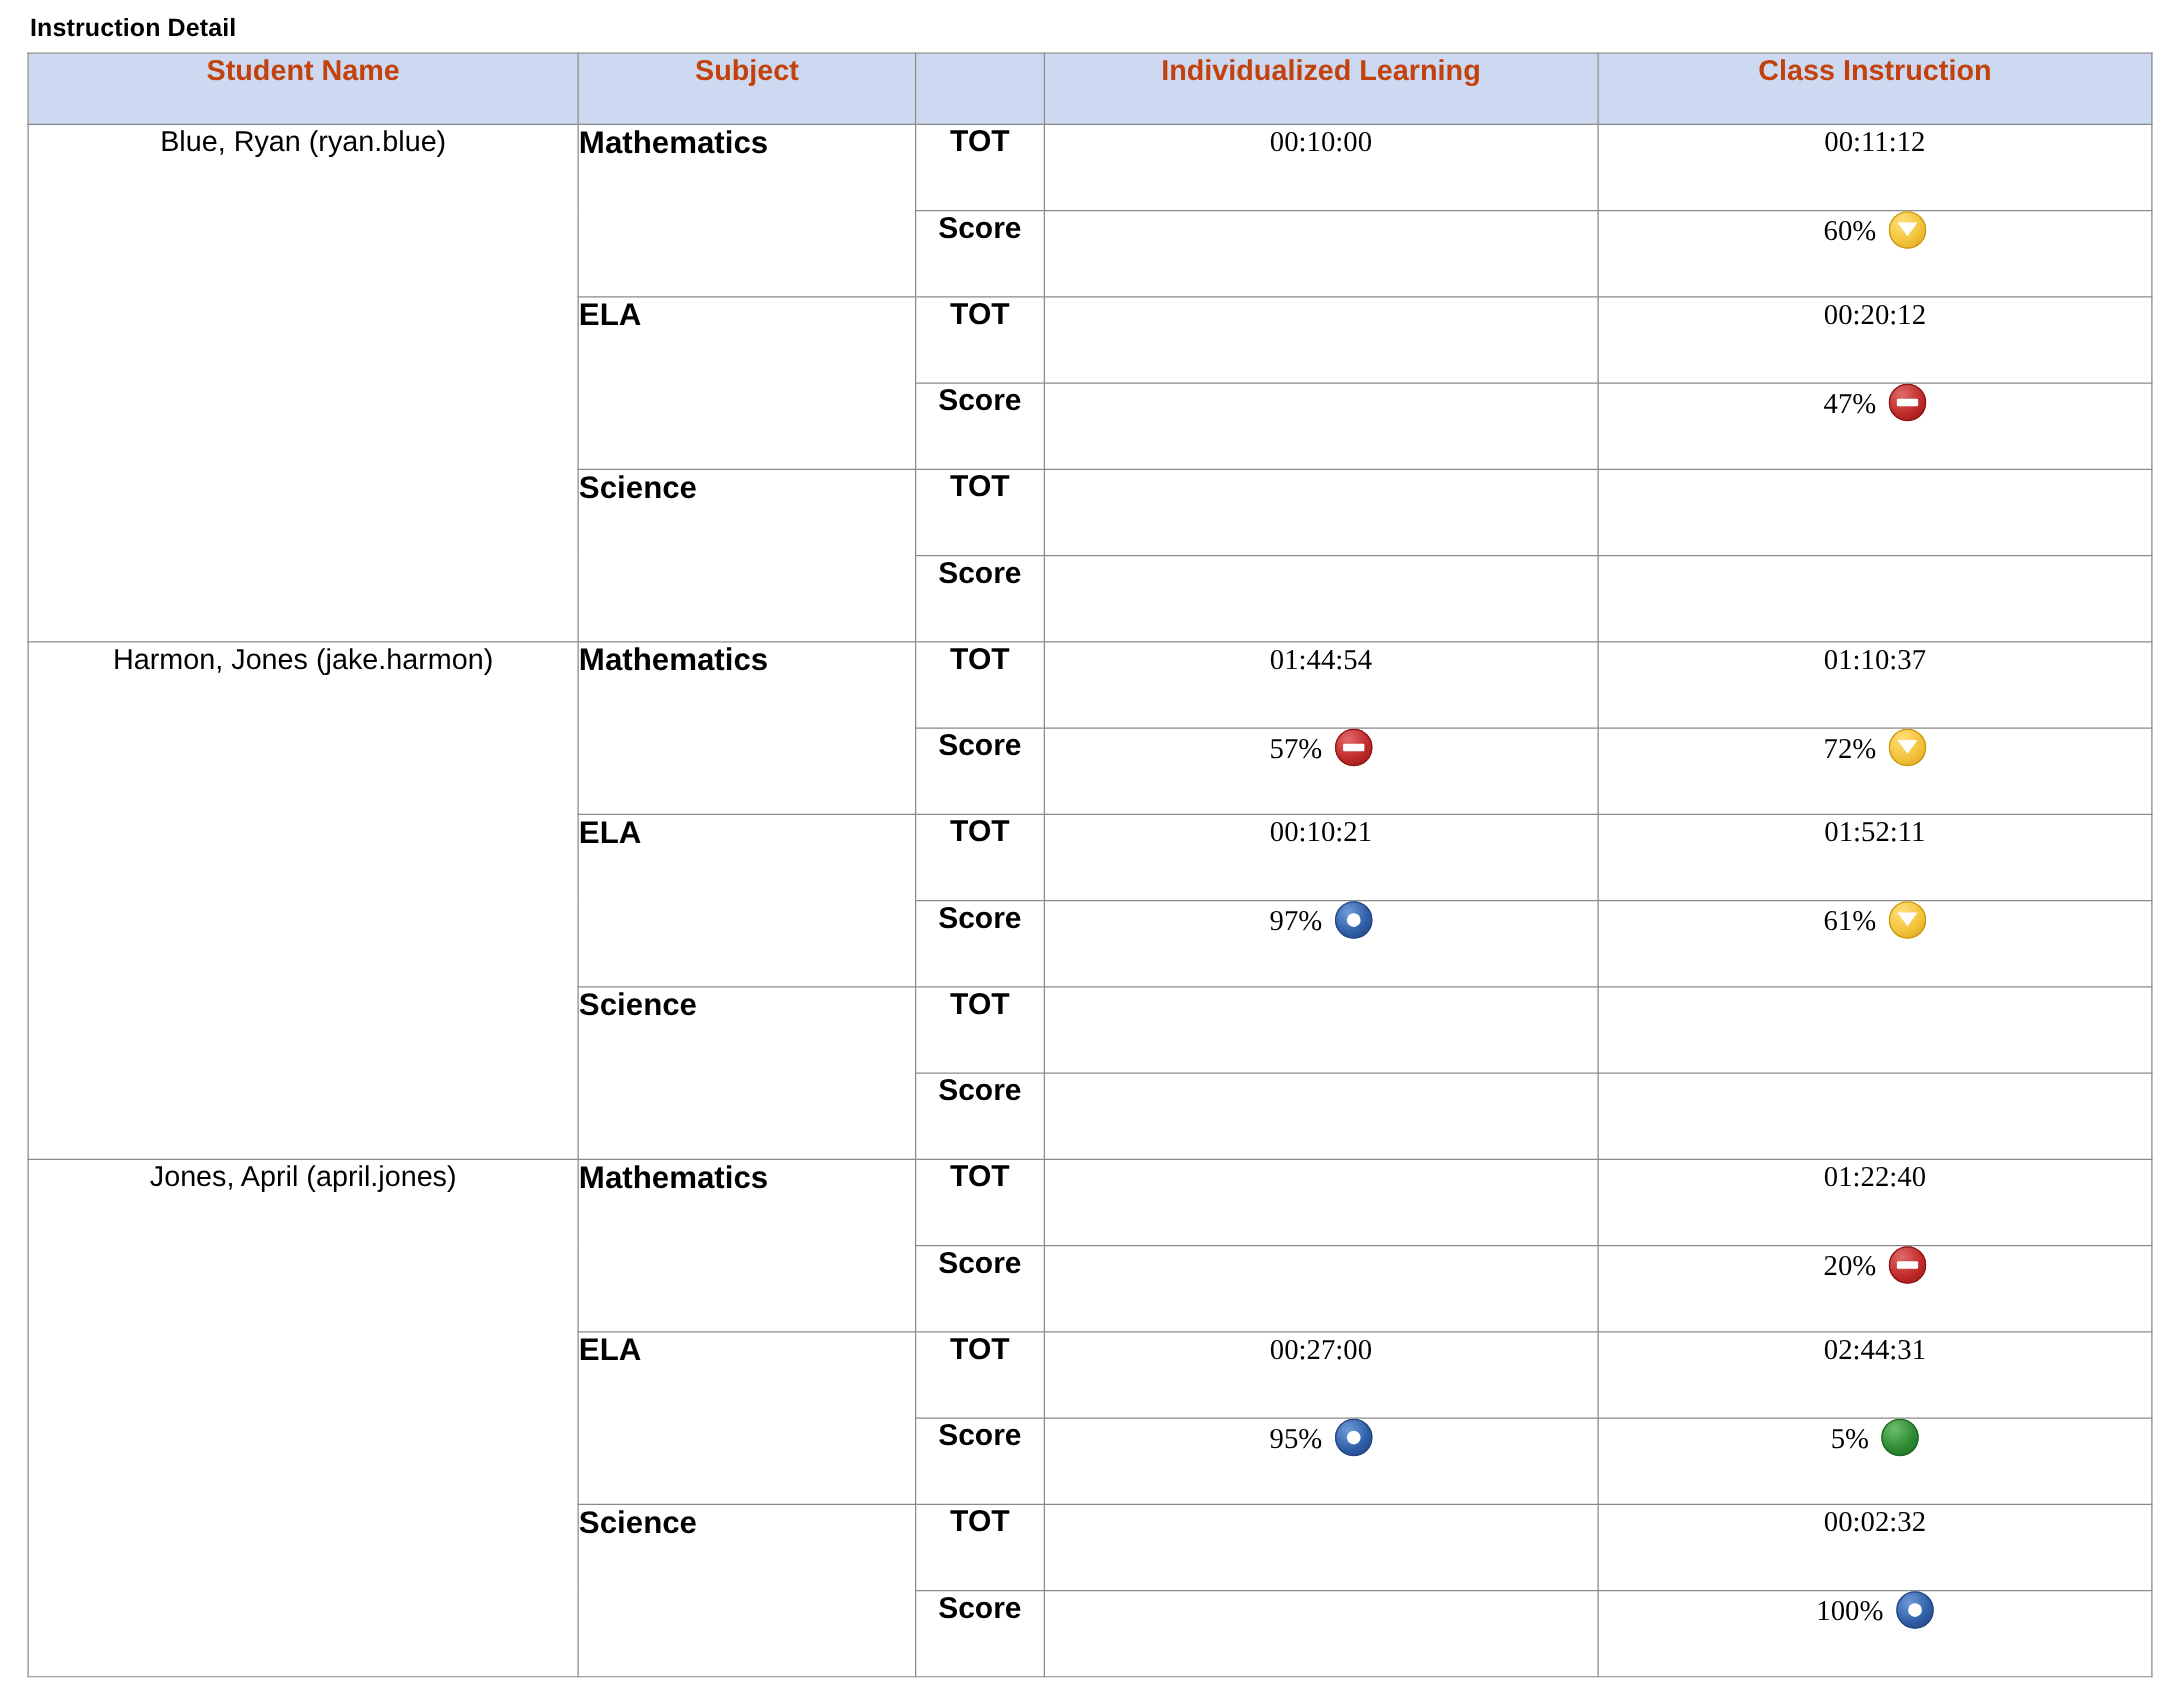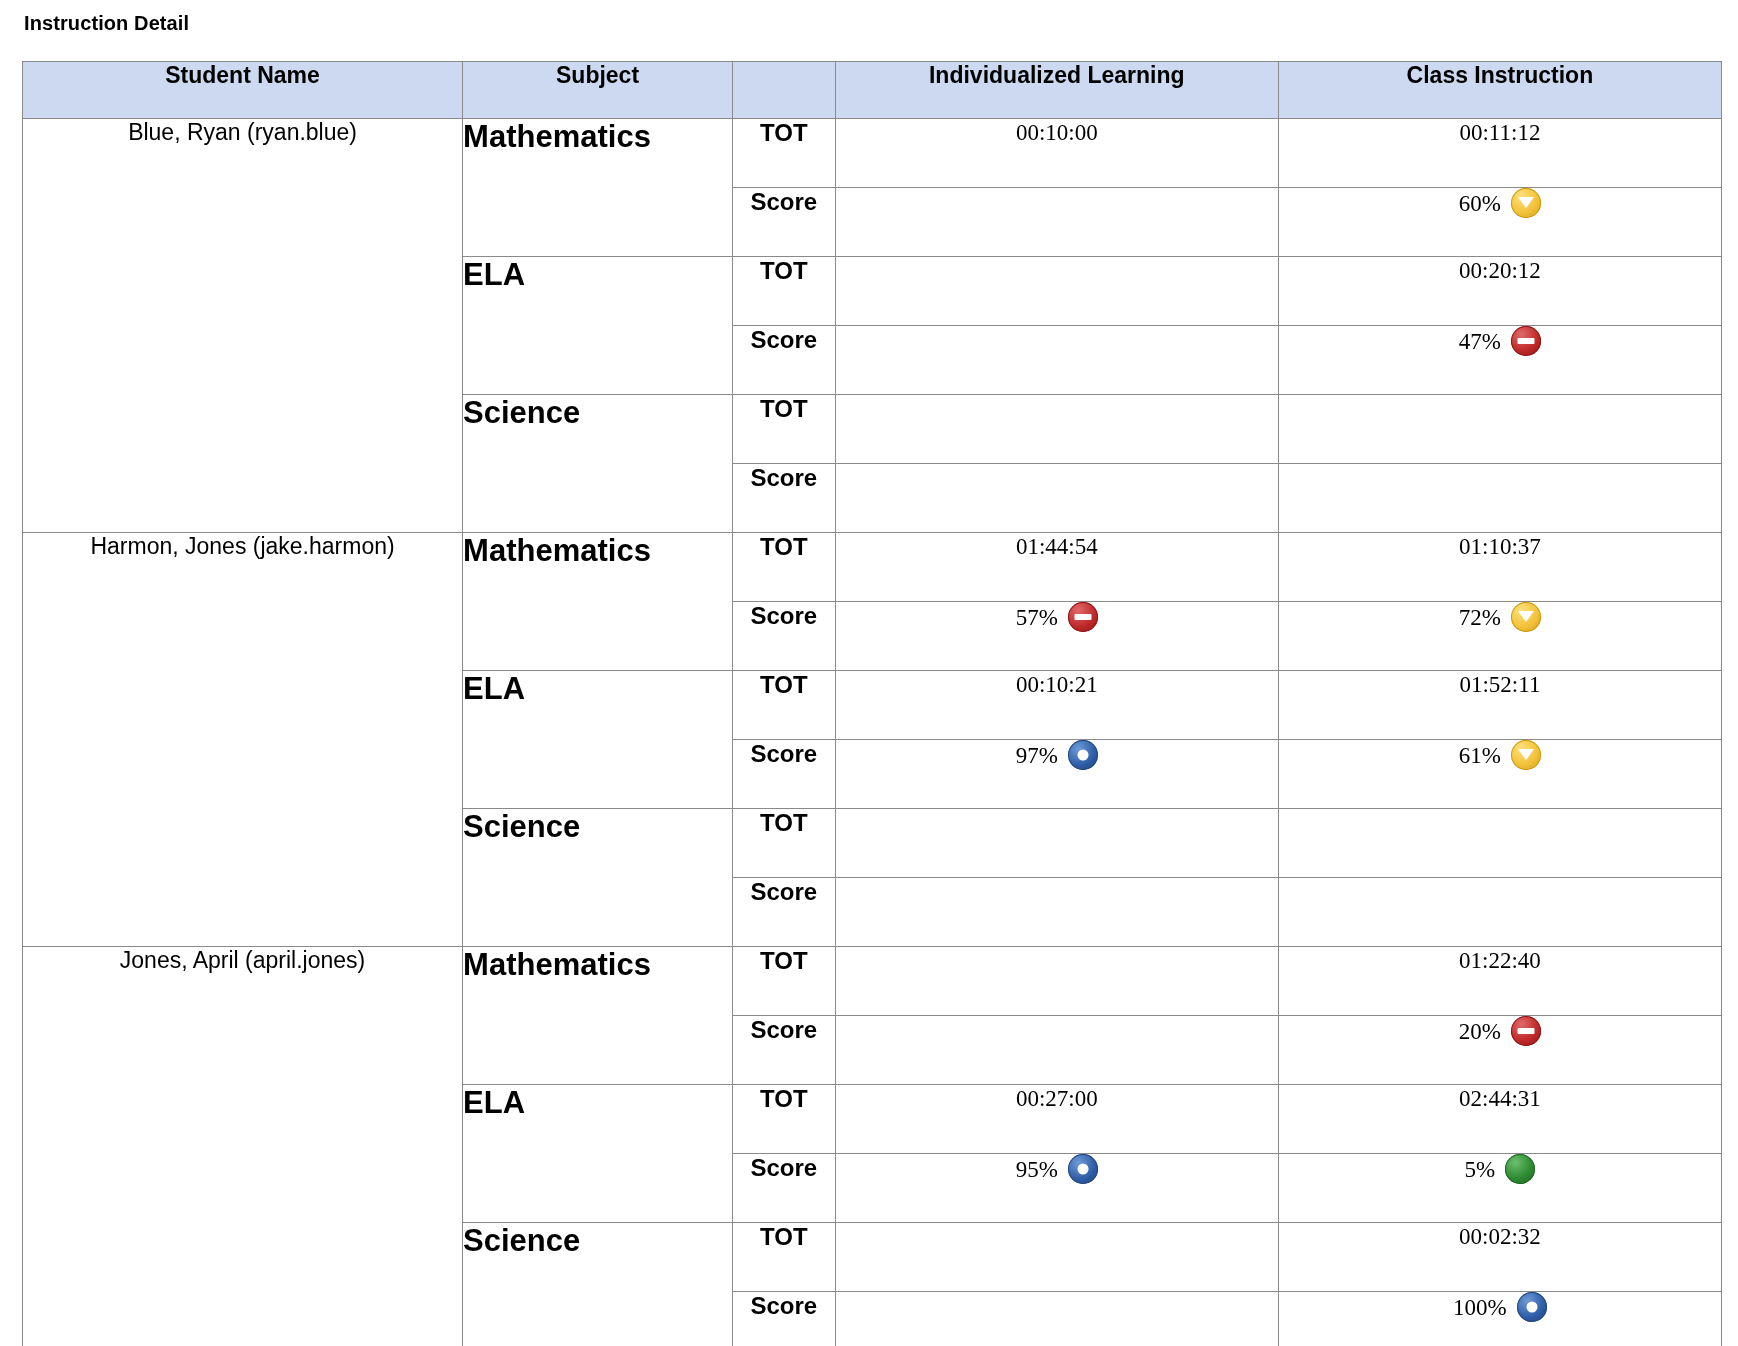--- a/index.html
+++ b/index.html
@@ -14,58 +14,58 @@
     -webkit-font-smoothing: antialiased;
   }
   .page {
     padding: 10px 22px 0 22px;
     box-sizing: border-box;
     width: 1738px;
   }
   .report-title {
     font-size: 20px;
     font-weight: bold;
-    margin: 2px 0 26px 2px;
+    margin: 2px 0 7px 2px;
     letter-spacing: 0.1px;
   }
   table.detail {
     border-collapse: collapse;
     table-layout: fixed;
     width: 1700px;
     border: 1px solid #8a8a8a;
   }
   table.detail th, table.detail td {
     border: 1px solid #8a8a8a;
     padding: 0;
     vertical-align: top;
   }
   thead th {
     background: #ccd9f0;
     font-size: 23px;
     font-weight: bold;
     text-align: center;
     height: 56px;
     vertical-align: middle;
-    color: #000000;
+    color: #c2410c;
     margin-left: 20px;
   }
   col.c-name   { width: 437px; }
   col.c-subj   { width: 268px; }
   col.c-metric { width: 102px; }
   col.c-il     { width: 440px; }
   col.c-ci     { width: 440px; }
 
   td.name-cell {
     text-align: center;
     font-size: 23px;
     padding-top: 18px;
     vertical-align: top;
   }
   td.subject-cell {
-    font-size: 31px;
+    font-size: 25px;
     font-weight: bold;
     padding: 16px 0 0 12px;
     vertical-align: top;
   }
   td.metric-cell {
     font-size: 24px;
     font-weight: bold;
     text-align: center;
     vertical-align: middle;
     height: 68px;

